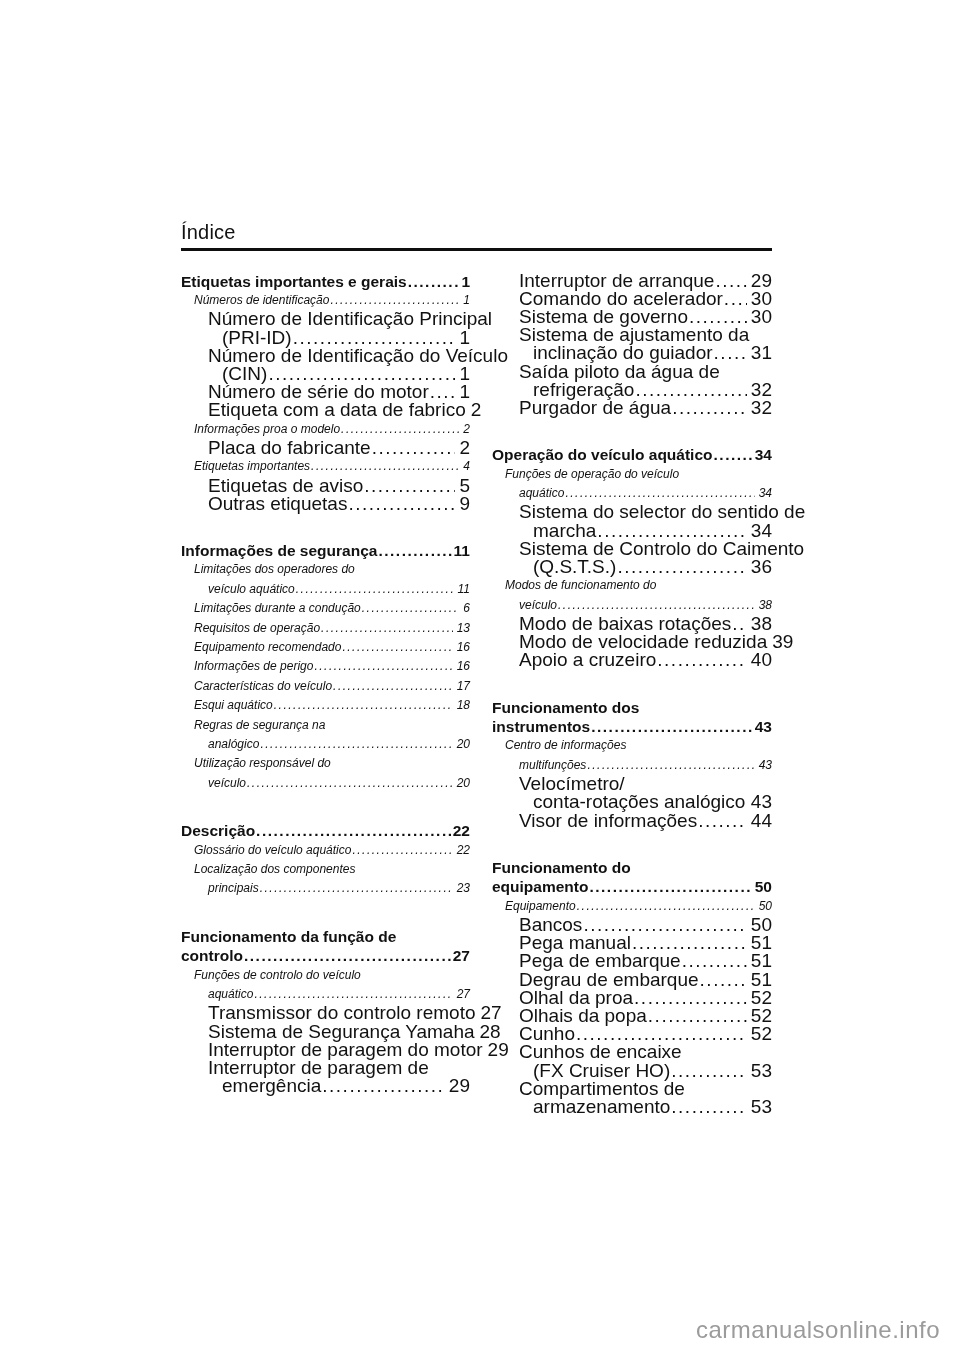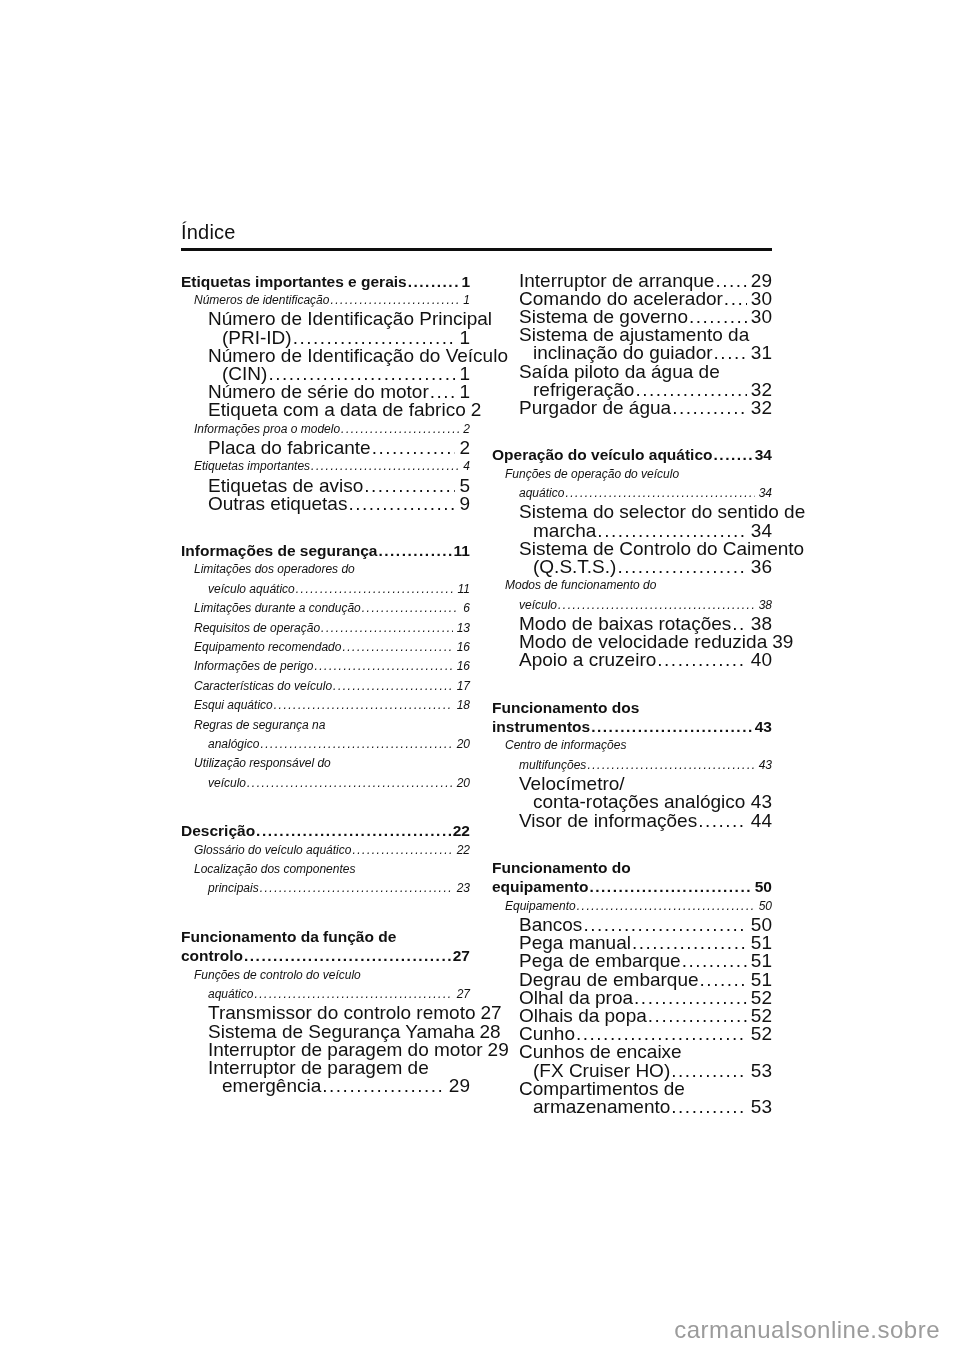--- a/index.html
+++ b/index.html
@@ -574,14 +574,14 @@
             </div>
             <div class="line cont leader">
               <span class="label">armazenamento</span>
               <span class="dots">........................................................................................................................</span>
               <span class="page">53</span>
             </div>
           </div>
         </div>
     </div>
   </div>
-  <div class="watermark">carmanualsonline.sobre</div>
+  <div class="watermark">carmanualsonline.info</div>
 </div>
 
 </body></html>

